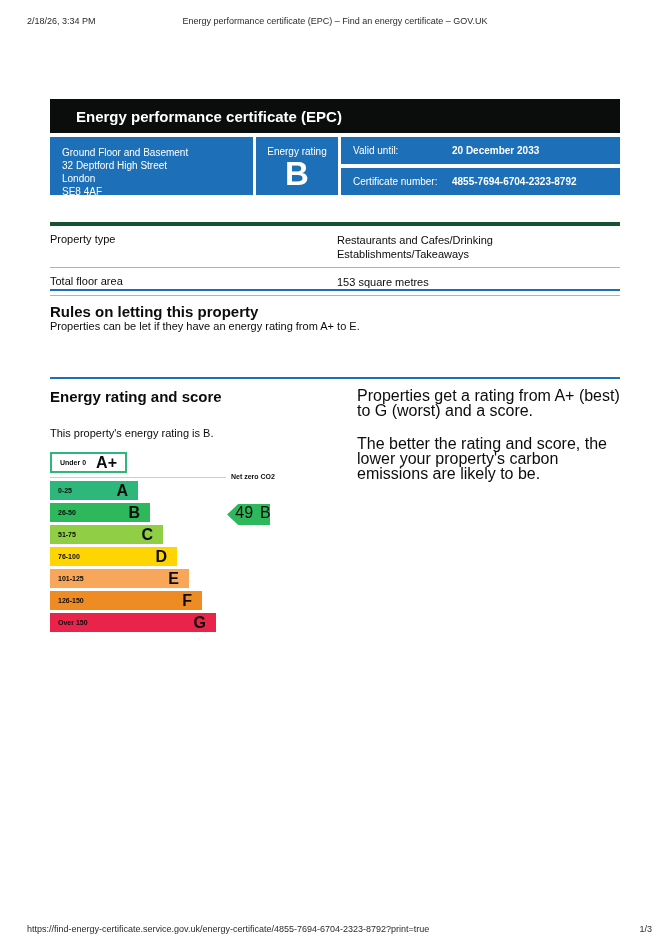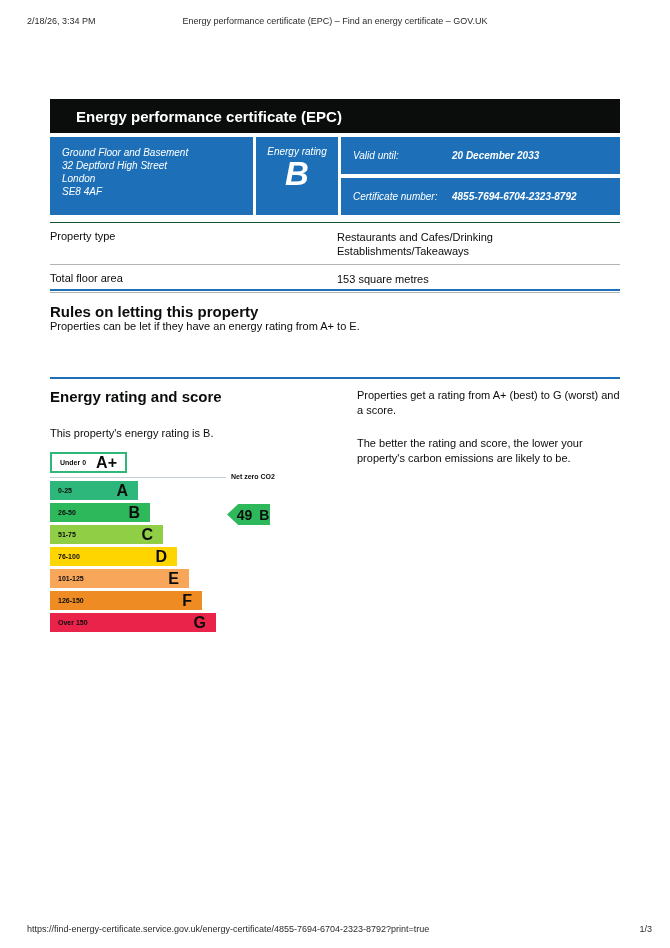--- a/index.html
+++ b/index.html
@@ -15,67 +15,67 @@
   .print-footer { position:absolute; top:924px; left:0; width:670px; font-size:9px; color:#2b2b2b; }
   .pf-url { position:absolute; left:27px; }
   .pf-page { position:absolute; right:18px; }
 
   
   .banner { position:absolute; left:50px; top:99px; width:570px; height:34px;
     background:#0b0c0c; color:#fff; display:flex; align-items:center; padding-left:26px; }
   .banner h1 { font-size:15px; font-weight:bold; }
 
   
-  .summary { position:absolute; left:50px; top:137px; width:570px; height:78px; display:flex; gap:3px;font-style:italic; }
+  .summary { position:absolute; left:50px; top:137px; width:570px; height:58px; display:flex; gap:3px; }
   .cell { background:#1d70b8; color:#ffffff; }
   .cell-address { width:203px; padding:9px 12px; font-size:10px; line-height:13px; }
   .cell-rating { width:82px; display:flex; flex-direction:column; align-items:center; padding-top:9px; }
   .rating-label { font-size:10px; }
   .rating-letter { font-size:33px; font-weight:bold; line-height:34px; }
   .cell-details { flex:1; display:flex; flex-direction:column; gap:4px; background:#fff; }
   .detail-row { flex:1; background:#1d70b8; color:#fff; display:flex; align-items:center; padding:0 12px; font-size:10px; }
   .detail-label { width:99px; flex:none; }
   .detail-value { font-weight:bold; }
 
   
-  .prop-table { position:absolute; left:50px; top:222px; width:570px; border-top:1px solid #14532d; font-size:11px; }
+  .prop-table { position:absolute; left:50px; top:222px; width:570px; border-top:4px solid #14532d; font-size:11px; }
   .prow { display:flex; border-bottom:1px solid #b1b4b6; padding:7px 0 6px; }
   .plabel { width:287px; flex:none; }
   .pvalue { width:230px; line-height:14px; }
 
   .divider-blue { position:absolute; left:50px; width:570px; border-top:2px solid #1d70b8; }
   #divider1 { top:289px; }
   #divider2 { top:377px; }
 
   
   .rules { position:absolute; left:50px; top:303px; width:570px; }
   .rules h2 { font-size:15px; font-weight:bold; }
   .rules p { font-size:11px; }
 
   
   .rating-cols { position:absolute; left:50px; top:388px; width:570px; display:flex; }
   .rc-left { width:307px; flex:none; }
   .rc-left h2 { font-size:15px; font-weight:bold; }
   .rc-left p { font-size:11px; margin-top:22px; }
-  .rc-right { flex:1; font-size:11px; line-height:15px; }
+  .rc-right { flex:1; font-size:16px; line-height:15px; }
   .rc-right p + p { margin-top:18px; }
 
   
   .chart { position:absolute; left:50px; top:452px; width:290px; height:185px; }
   .aplus-box { position:absolute; left:0; top:0; height:21px; background:#ffffff;
     border:2px solid #2db77a; display:flex; align-items:center; }
   .band { position:absolute; left:0; height:19px; display:flex; align-items:center; }
   .range-label { font-size:7px; font-weight:bold; margin-left:8px; color:#0b0c0c; white-space:nowrap; }
   .letter { position:absolute; right:10px; top:50%; transform:translateY(-50%);
     font-size:16px; font-weight:bold; line-height:1; color:#0b0c0c; }
   .aplus-box .letter { right:8px; }
   .netzero-line { position:absolute; height:1px; background:#c3ced6; }
   .netzero-label { position:absolute; font-size:7px; font-weight:bold; white-space:nowrap; }
-  .arrow { position:absolute; display:flex; align-items:center; justify-content:center; gap:7px;
-    font-size:14px; font-weight:bold; color:#0b0c0c; padding-left:9px;
+  .arrow { position:absolute; display:flex; align-items:flex-start; justify-content:center; gap:7px;
+    font-size:16px; font-weight:normal; color:#0b0c0c; padding-left:9px;
     clip-path:polygon(0 50%, 26% 0, 100% 0, 100% 100%, 26% 100%); }
 </style>
 </head>
 <body>
 
 <div class="page">
 
   <div class="print-header">
     <span class="ph-datetime">2/18/26, 3:34 PM</span>
     <div class="ph-title">Energy performance certificate (EPC) – Find an energy certificate – GOV.UK</div>

